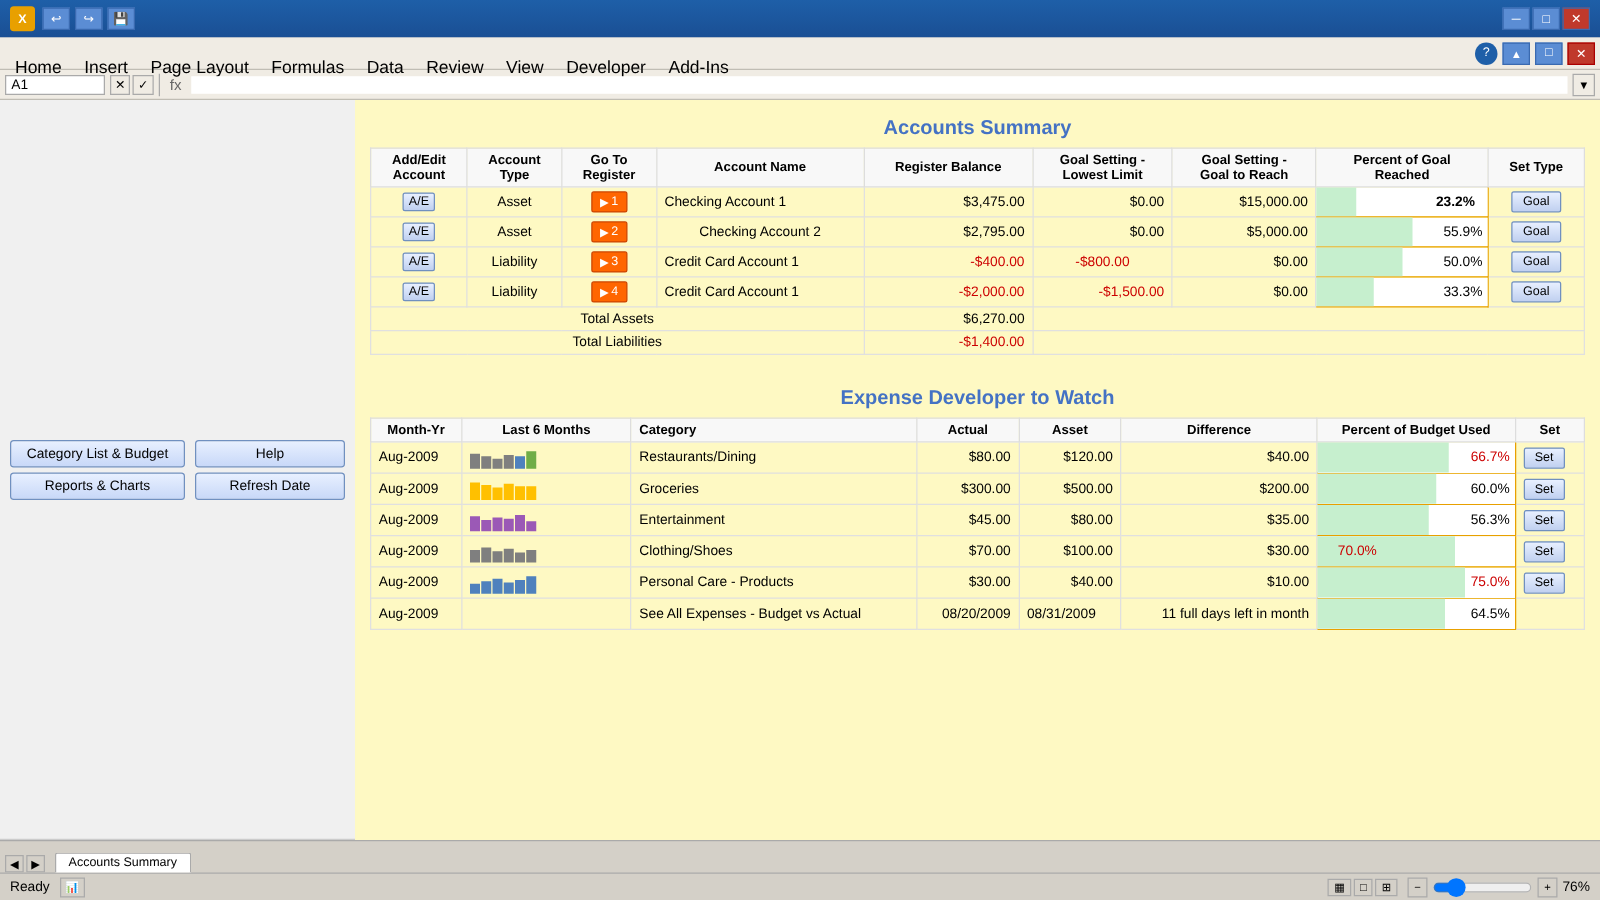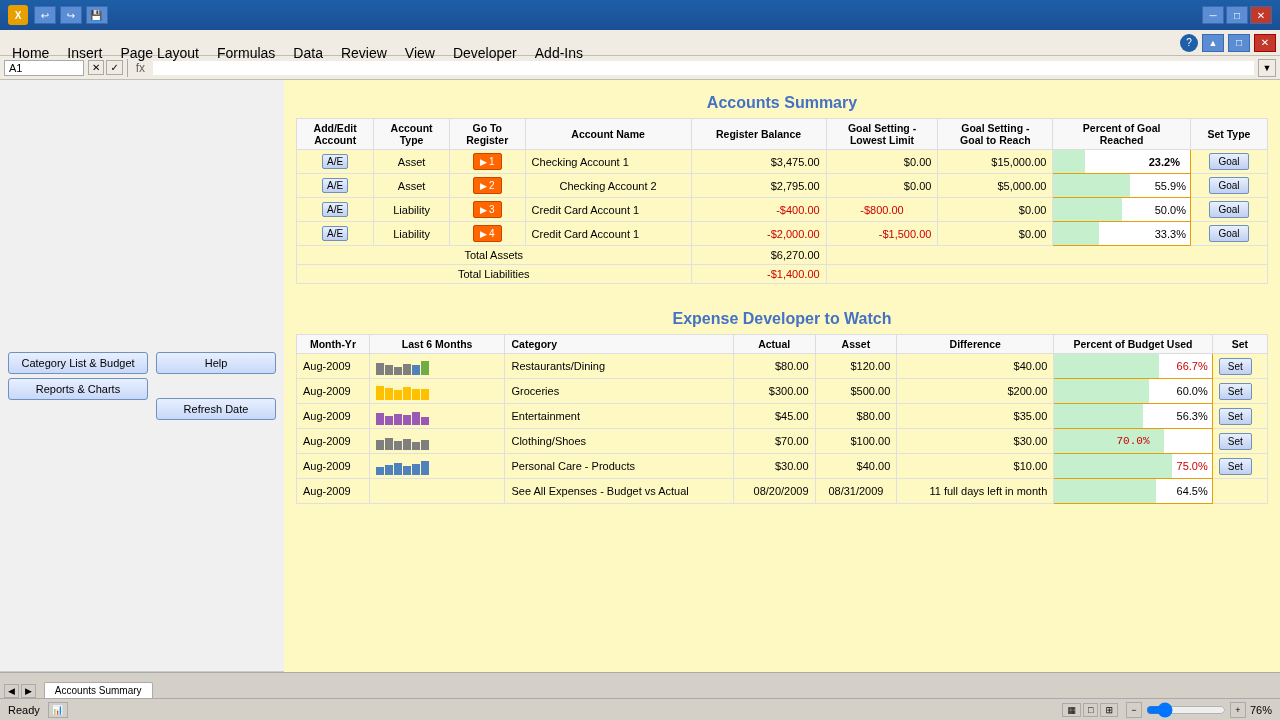--- a/index.html
+++ b/index.html
@@ -84,21 +84,20 @@
     .right-buttons { display: flex; flex-direction: column; gap: 4px; }
     .help-button {
       background: linear-gradient(to bottom, #e8f0ff, #c8d8f8);
       border: 1px solid #7090c0;
       border-radius: 3px;
       padding: 4px 20px;
       font-size: 11px;
       cursor: pointer;
       min-width: 120px;
       text-align: center;
-      margin-top: 20px;
     }
 
     
     .spreadsheet {
       flex: 1;
       overflow: auto;
       padding: 0;
     }
 
     
@@ -516,21 +515,21 @@
                   <div class="mini-bar" style="height:8px;background:#7f7f7f;width:8px;"></div>
                   <div class="mini-bar" style="height:10px;background:#7f7f7f;width:8px;"></div>
                 </div>
               </td>
       <td style="text-align:left;">Clothing/Shoes</td>
       <td style="text-align:right;">$70.00</td>
       <td style="text-align:right;">$100.00</td>
       <td style="text-align:right;">$30.00</td>
       <td class="progress-cell" style="position:relative;border:1px solid #e8a000;min-width:120px;padding:0;">
         <div class="progress-bar" style="width:70%;background:#c6efce;position:absolute;left:0;top:0;height:100%;"></div>
-        <div style="position:relative;z-index:1;text-align:center;padding:3px 4px;color:#cc0000;font-family:Liberation Mono, monospace;">70.0%</div>
+        <div style="position:relative;z-index:1;text-align:left;padding:3px 16px;color:#cc0000;">70.0%</div>
       </td>
       <td><button class="goal-btn">Set</button></td>
     </tr>
             <tr>
       <td>Aug-2009</td>
       <td>
                 <div class="mini-chart">
                   <div class="mini-bar" style="height:8px;background:#4f81bd;width:8px;"></div>
                   <div class="mini-bar" style="height:10px;background:#4f81bd;width:8px;"></div>
                   <div class="mini-bar" style="height:12px;background:#4f81bd;width:8px;"></div>
@@ -549,21 +548,21 @@
       </td>
       <td><button class="goal-btn">Set</button></td>
     </tr>
             <tr>
       <td>Aug-2009</td>
       <td>
                 <div class="mini-chart"></div>
               </td>
       <td style="text-align:left;">See All Expenses - Budget vs Actual</td>
       <td style="text-align:right;">08/20/2009</td>
-      <td style="text-align:center;">08/31/2009</td>
+      <td style="text-align:left;">08/31/2009</td>
       <td style="text-align:right;">11 full days left in month</td>
       <td class="progress-cell" style="position:relative;border:1px solid #e8a000;min-width:120px;padding:0;">
         <div class="progress-bar" style="width:64.5%;background:#c6efce;position:absolute;left:0;top:0;height:100%;"></div>
         <div style="position:relative;z-index:1;text-align:right;padding:3px 4px;color:#000;">64.5%</div>
       </td>
       <td></td>
     </tr>
           </tbody>
       </table>
 

